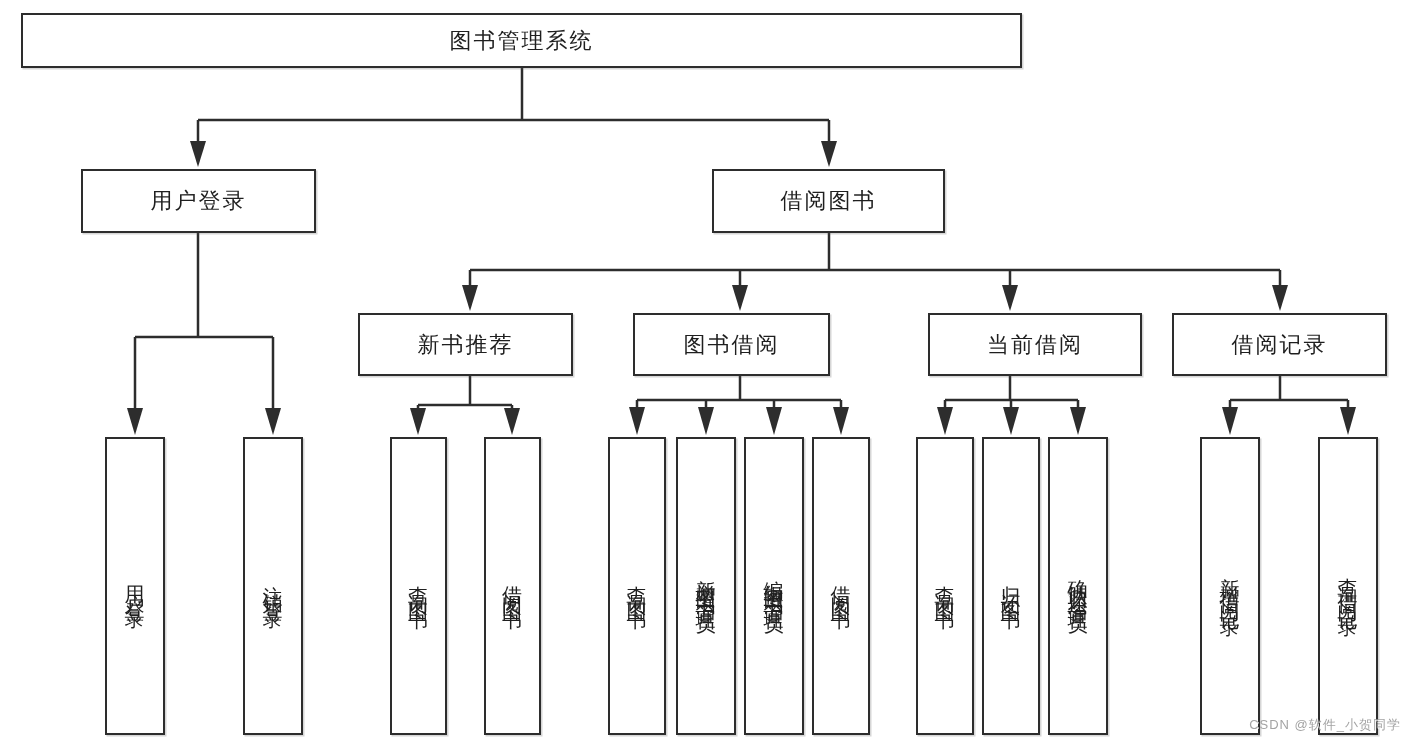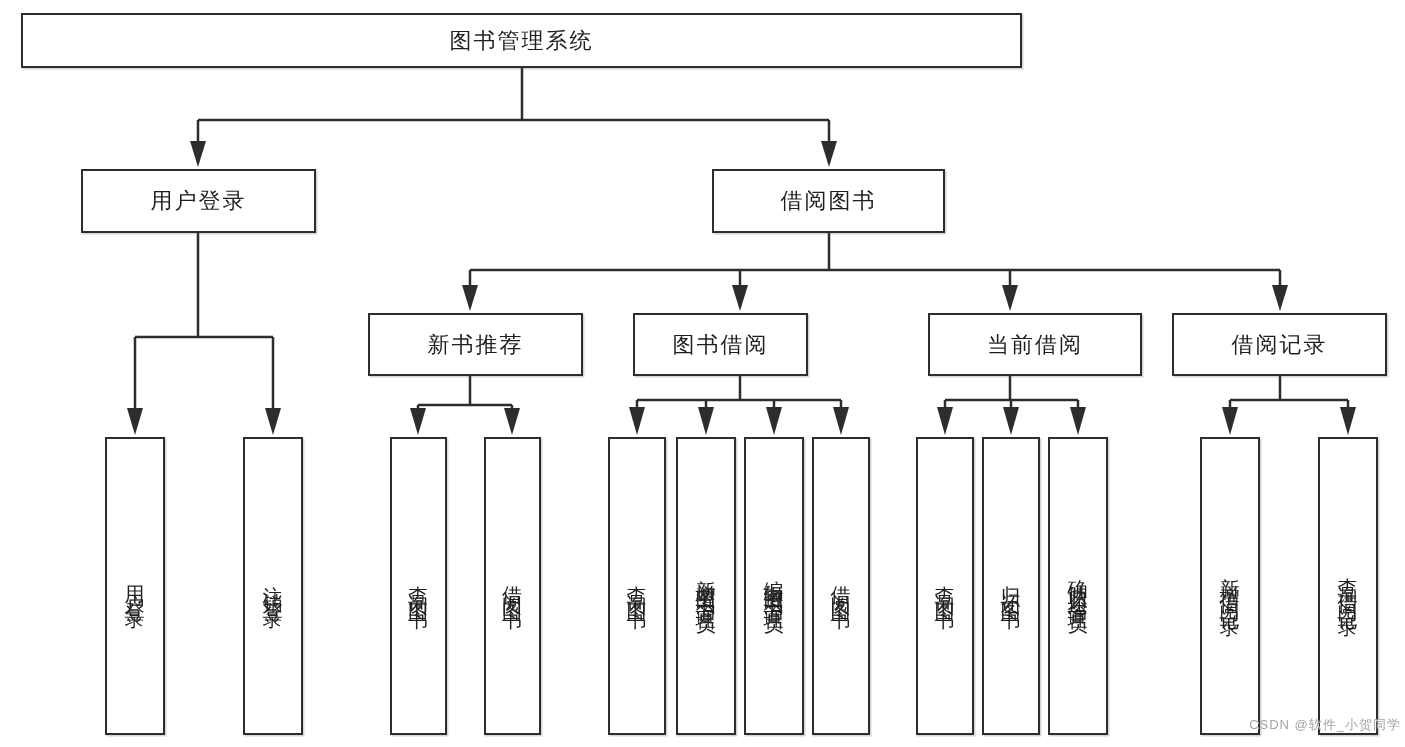--- a/index.html
+++ b/index.html
@@ -92,24 +92,24 @@
     <span class="hlabel">图书管理系统</span>
   </div>
 
   <div class="box" style="left:81px;top:169px;width:235px;height:64px">
     <span class="hlabel">用户登录</span>
   </div>
   <div class="box" style="left:712px;top:169px;width:233px;height:64px">
     <span class="hlabel">借阅图书</span>
   </div>
 
-  <div class="box" style="left:368px;top:313px;width:215px;height:63px">
+  <div class="box" style="left:358px;top:313px;width:215px;height:63px">
     <span class="hlabel">新书推荐</span>
   </div>
-  <div class="box" style="left:633px;top:313px;width:175px;height:63px">
+  <div class="box" style="left:633px;top:313px;width:197px;height:63px">
     <span class="hlabel">图书借阅</span>
   </div>
   <div class="box" style="left:928px;top:313px;width:214px;height:63px">
     <span class="hlabel">当前借阅</span>
   </div>
   <div class="box" style="left:1172px;top:313px;width:215px;height:63px">
     <span class="hlabel">借阅记录</span>
   </div>
 
   <div class="box leaf" style="left:105px;width:60px">

